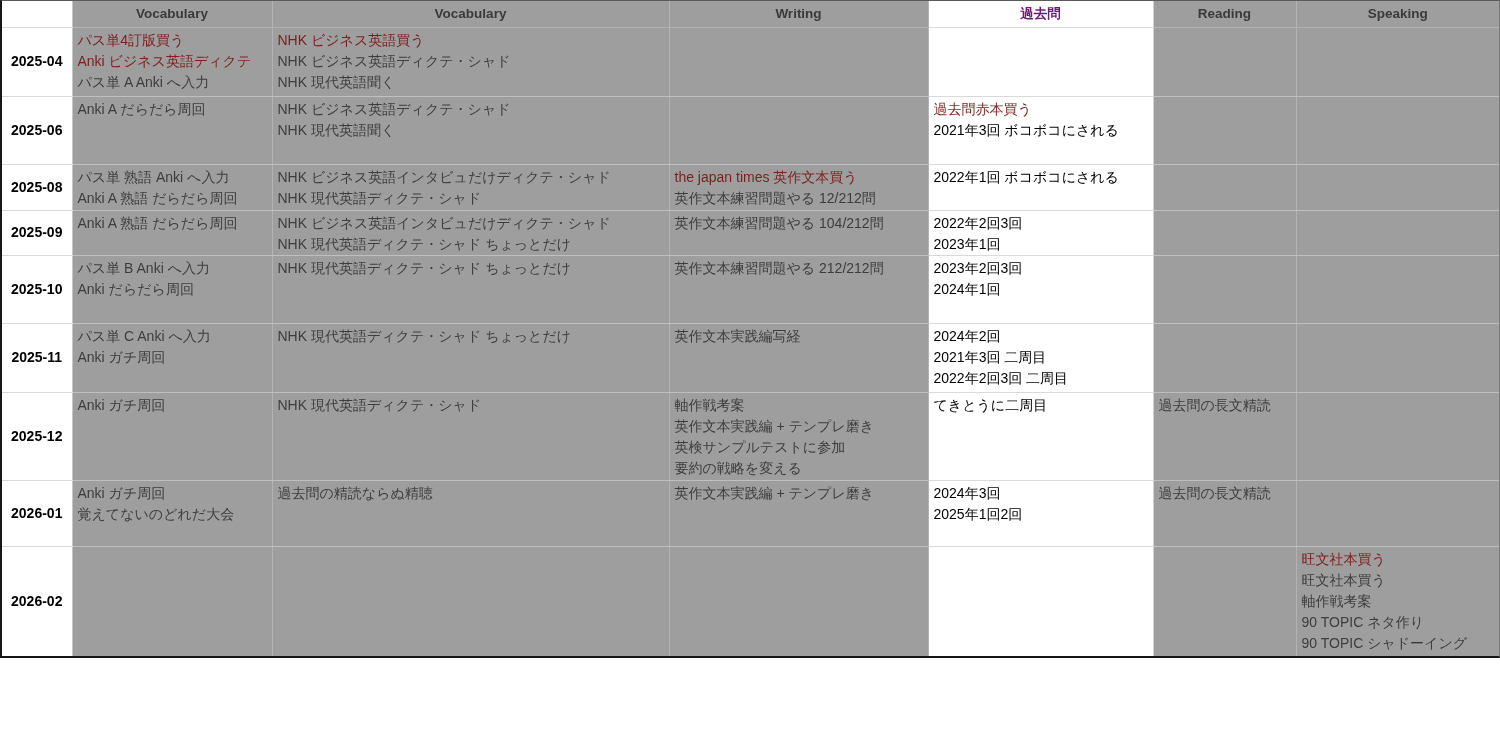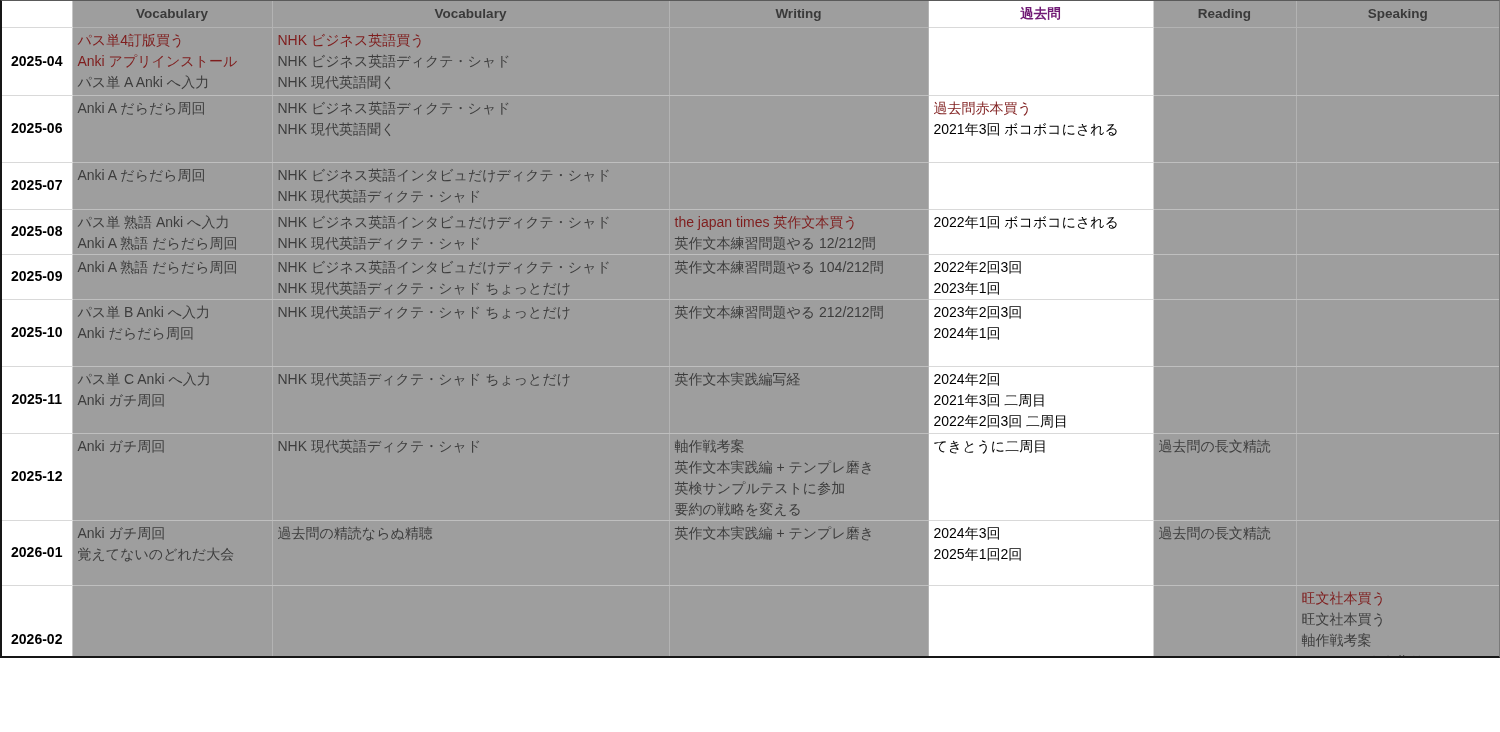--- a/index.html
+++ b/index.html
@@ -62,21 +62,21 @@
           <th class="white-col">過去問</th>
           <th>Reading</th>
           <th>Speaking</th>
         </tr>
     </thead>
     <tbody>
         <tr style="height: 68px;">
           <td class="month-col">2025-04</td>
           <td>
             <div class="task-line orange">パス単4訂版買う</div>
-            <div class="task-line orange">Anki アプリインストール</div>
+            <div class="task-line orange">Anki ビジネス英語ディクテ</div>
             <div class="task-line">パス単 A Anki へ入力</div>
           </td>
           <td>
             <div class="task-line orange">NHK ビジネス英語買う</div>
             <div class="task-line">NHK ビジネス英語ディクテ・シャド</div>
             <div class="task-line">NHK 現代英語聞く</div>
           </td>
           <td></td>
           <td class="white-col"></td>
           <td></td>
@@ -89,34 +89,20 @@
           </td>
           <td>
             <div class="task-line">NHK ビジネス英語ディクテ・シャド</div>
             <div class="task-line">NHK 現代英語聞く</div>
           </td>
           <td></td>
           <td class="white-col">
             <div class="task-line orange">過去問赤本買う</div>
             <div class="task-line">2021年3回 ボコボコにされる</div>
           </td>
-          <td></td>
-          <td></td>
-        </tr>
-        <tr style="height: 47px;">
-          <td class="month-col">2025-07</td>
-          <td>
-            <div class="task-line">Anki A だらだら周回</div>
-          </td>
-          <td>
-            <div class="task-line">NHK ビジネス英語インタビュだけディクテ・シャド</div>
-            <div class="task-line">NHK 現代英語ディクテ・シャド</div>
-          </td>
-          <td></td>
-          <td class="white-col"></td>
           <td></td>
           <td></td>
         </tr>
         <tr style="height: 44px;">
           <td class="month-col">2025-08</td>
           <td>
             <div class="task-line">パス単 熟語 Anki へ入力</div>
             <div class="task-line">Anki A 熟語 だらだら周回</div>
           </td>
           <td>

